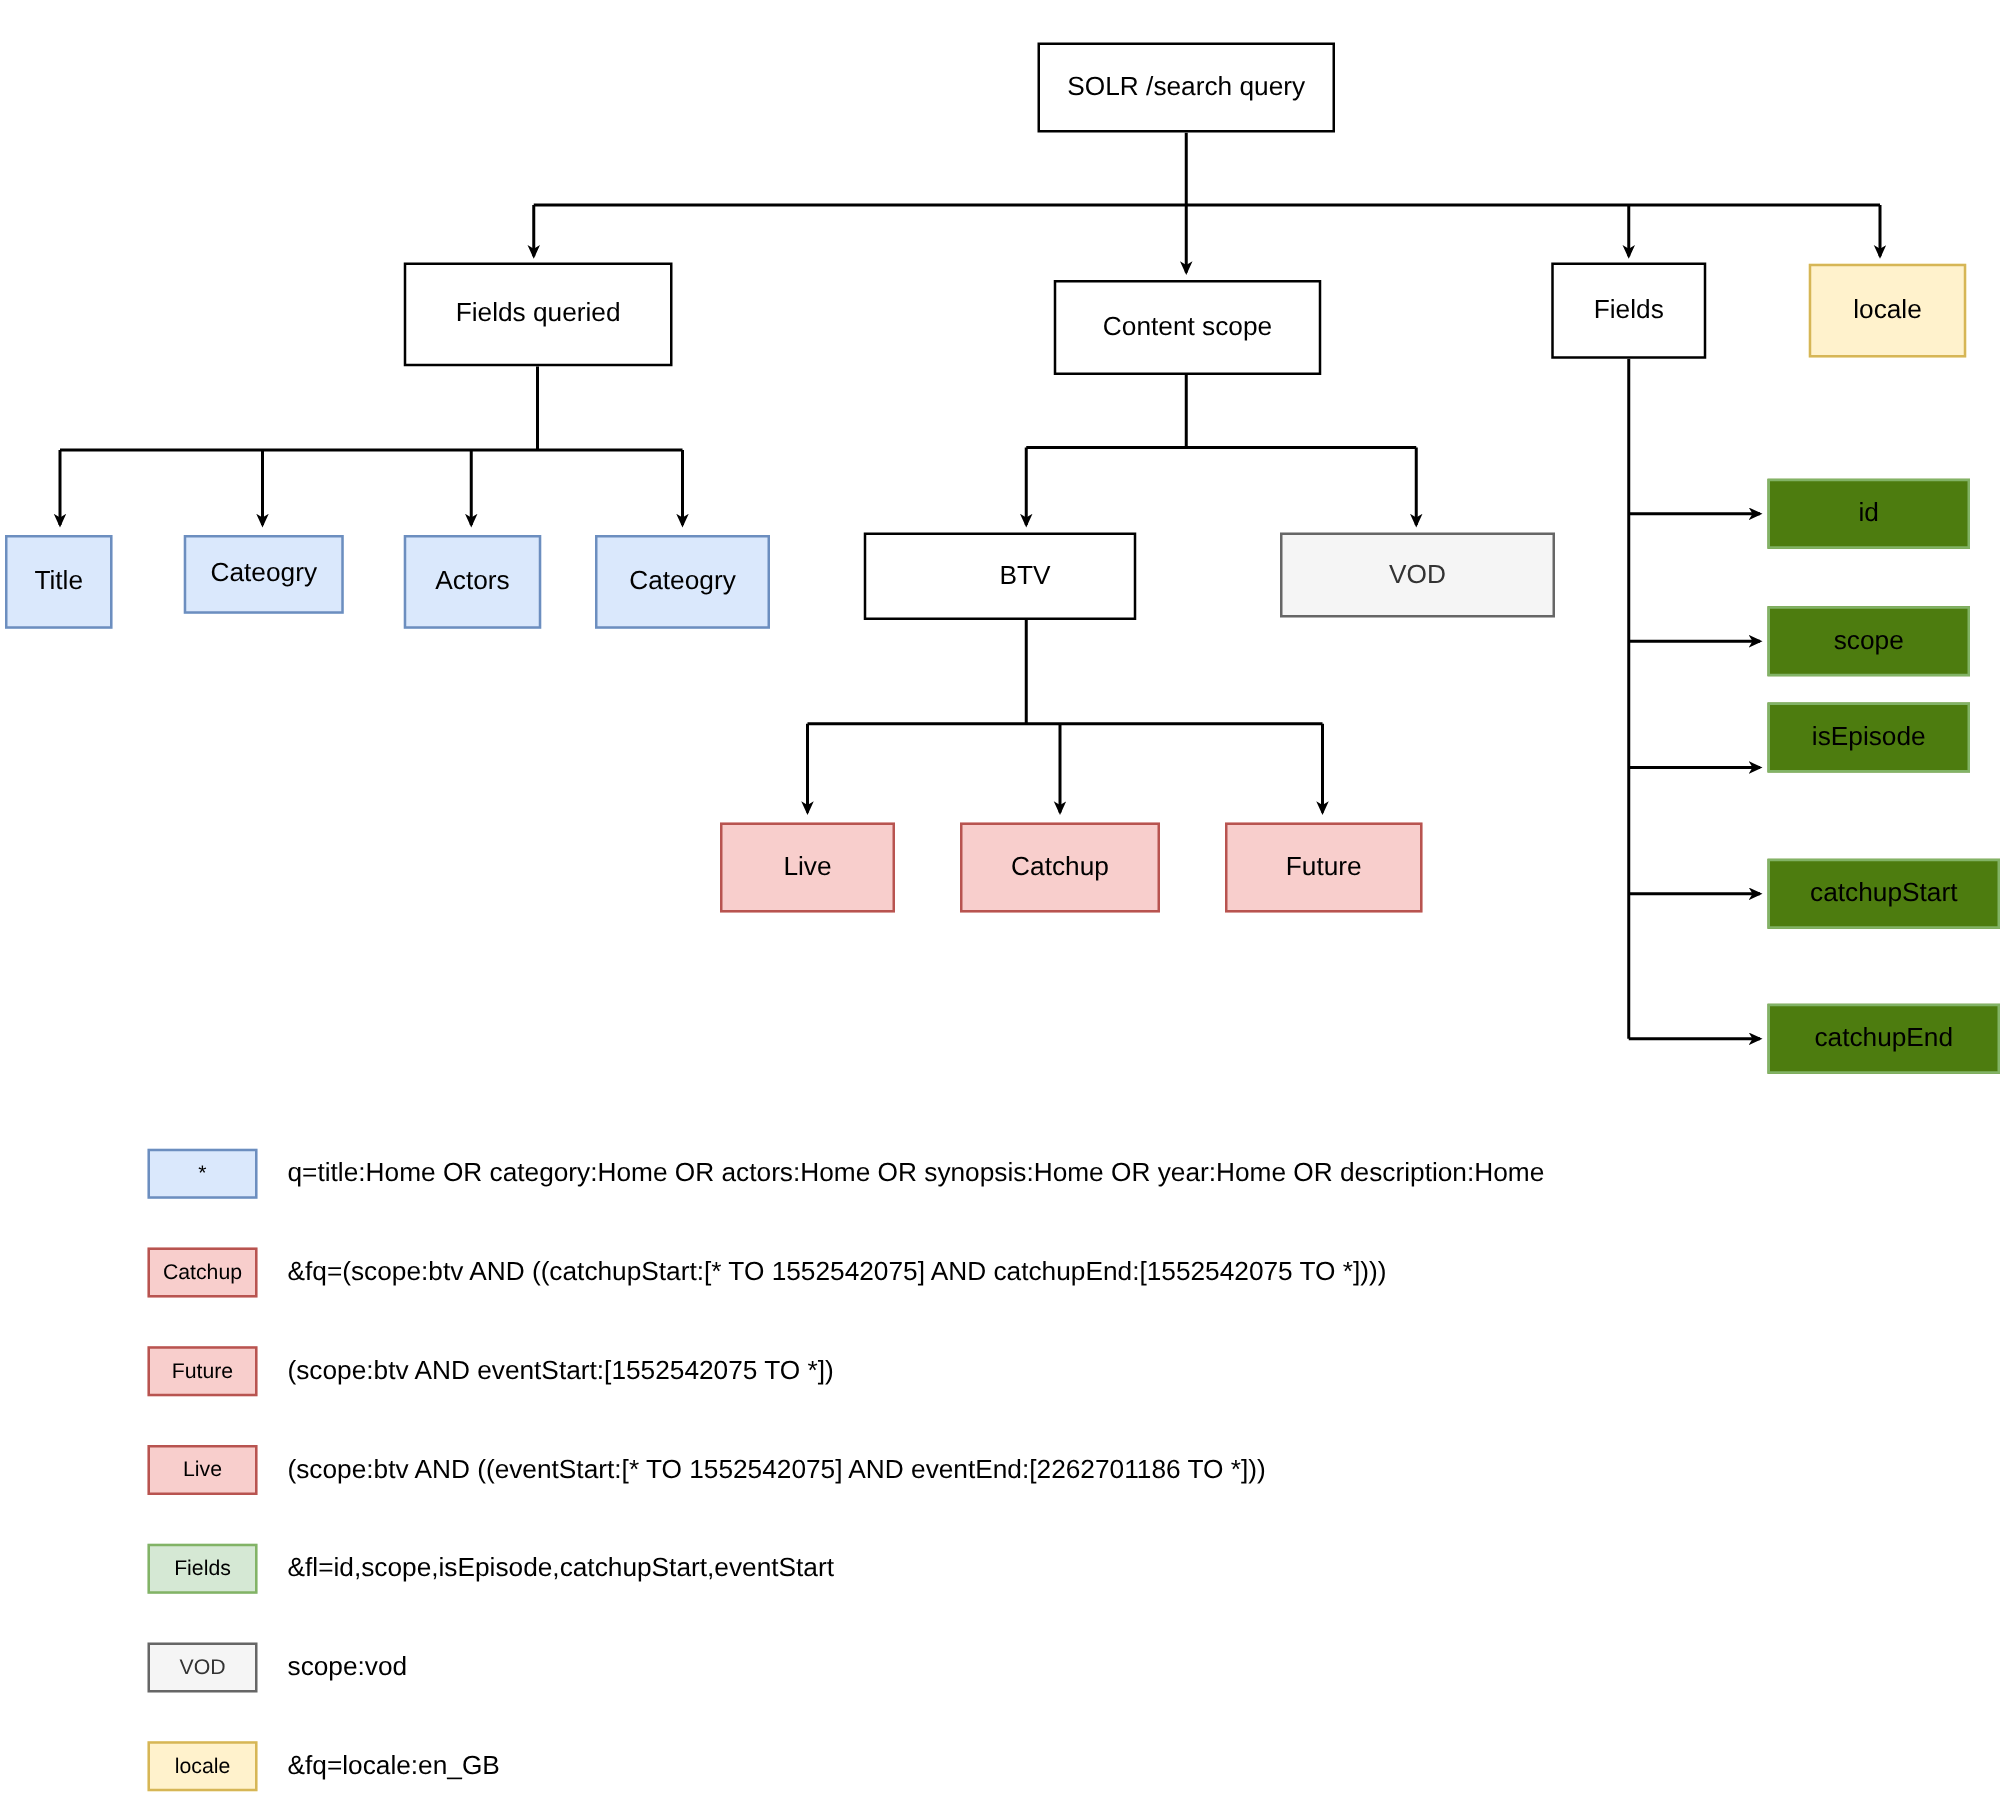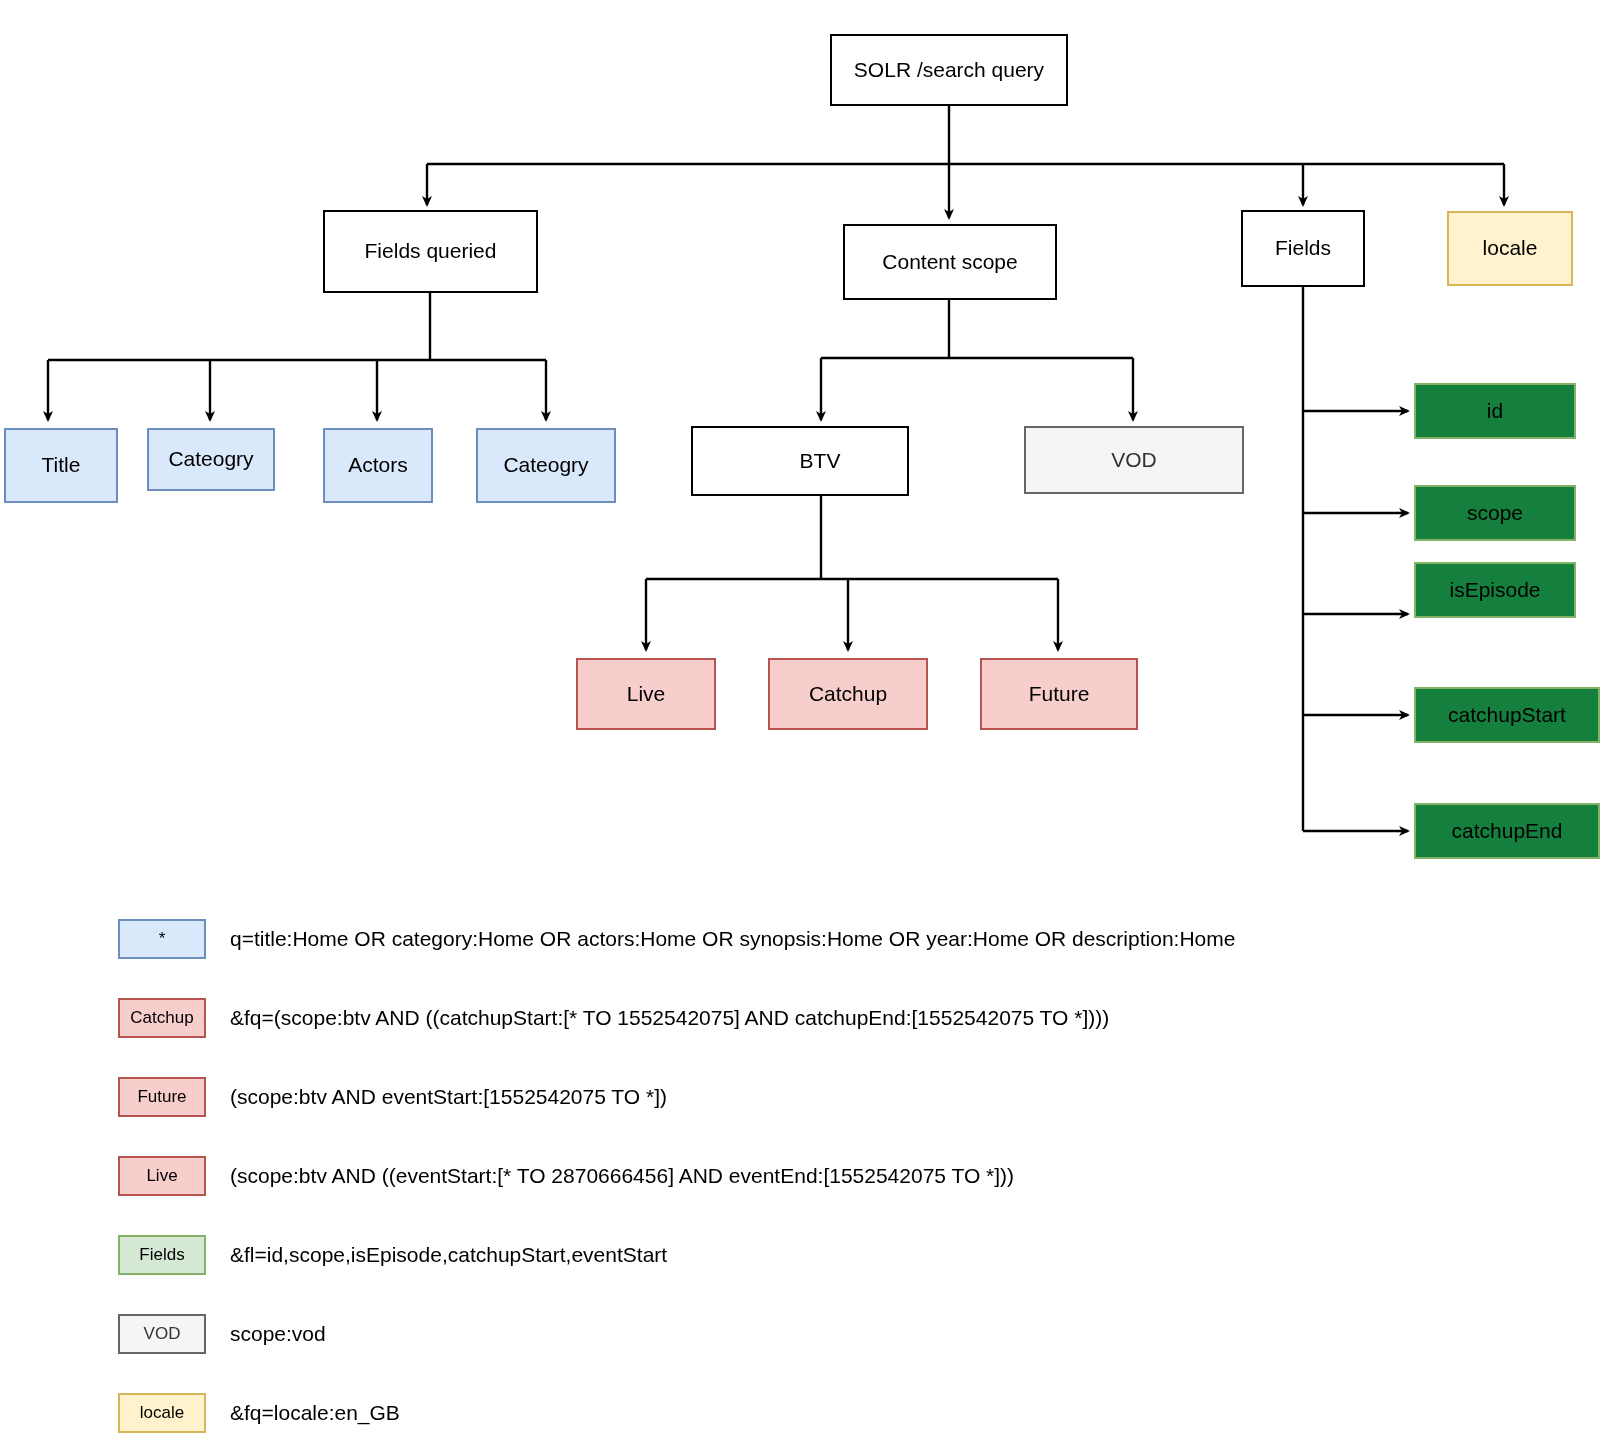--- a/index.html
+++ b/index.html
@@ -26,21 +26,21 @@
     text-align:center;
     font-size:21px;
     line-height:1.15;
     border:2px solid #000000;
     background:#ffffff;
     color:#000000;
     z-index:3;
   }
   .node.blue{ background:#dae8fc; border-color:#6c8ebf; }
   .node.red{  background:#f8cecc; border-color:#b85450; }
-  .node.green{background:#15803d; border-color:#82b366; }
+  .node.green{background:#4d7c0f; border-color:#82b366; }
   .node.gray{ background:#f5f5f5; border-color:#666666; color:#333333; }
   .node.yellow{background:#fff2cc;border-color:#d6b656; }
 
   
   svg.wires{
     position:absolute;
     left:0; top:0;
     width:1602px;
     height:1436px;
     z-index:1;
@@ -147,21 +147,21 @@
   </div>
 
   <div class="node" style="left:1241px;top:182px;width:124px;height:77px;">
     <span>Fields</span>
   </div>
 
   <div class="node yellow" style="left:1447px;top:183px;width:126px;height:75px;">
     <span>locale</span>
   </div>
 
-  <div class="node blue" style="left:4px;top:400px;width:114px;height:75px;">
+  <div class="node blue" style="left:4px;top:400px;width:86px;height:75px;">
     <span>Title</span>
   </div>
   <div class="node blue" style="left:147px;top:400px;width:128px;height:63px;">
     <span>Cateogry</span>
   </div>
   <div class="node blue" style="left:323px;top:400px;width:110px;height:75px;">
     <span>Actors</span>
   </div>
   <div class="node blue" style="left:476px;top:400px;width:140px;height:75px;">
     <span>Cateogry</span>
@@ -220,21 +220,21 @@
       <div class="legend-swatch red">
         <span>Future</span>
       </div>
       <div class="legend-text">(scope:btv AND eventStart:[1552542075 TO *])</div>
     </div>
 
     <div class="legend-row">
       <div class="legend-swatch red">
         <span>Live</span>
       </div>
-      <div class="legend-text">(scope:btv AND ((eventStart:[* TO 2870666456] AND eventEnd:[1552542075 TO *]))</div>
+      <div class="legend-text">(scope:btv AND ((eventStart:[* TO 1552542075] AND eventEnd:[2262701186 TO *]))</div>
     </div>
 
     <div class="legend-row">
       <div class="legend-swatch green">
         <span>Fields</span>
       </div>
       <div class="legend-text">&amp;fl=id,scope,isEpisode,catchupStart,eventStart</div>
     </div>
 
     <div class="legend-row">

